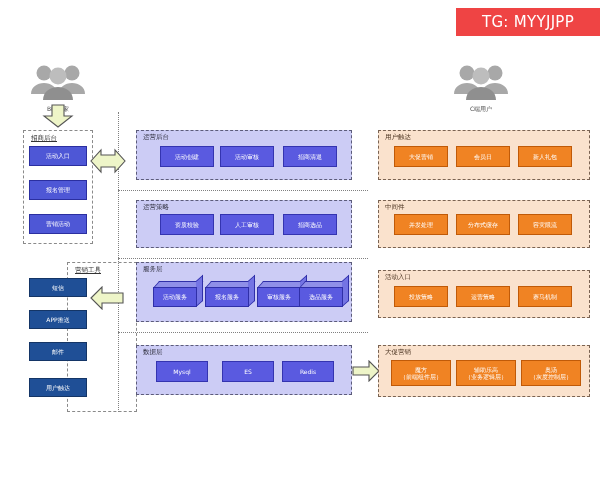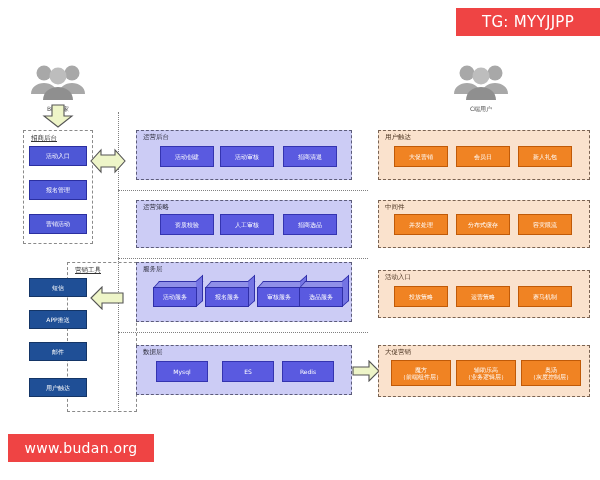--- a/index.html
+++ b/index.html
@@ -100,21 +100,20 @@
   .hsep {
     position:absolute; height:0; border-top: 1.4px dotted #808080;
   }
 </style>
 </head>
 <body>
 
 <div id="stage">
 
   <div class="wm wm-tg">TG: MYYJJPP</div>
-  <div class="wm wm-site">www.budan.org</div>
 
   <div class="vsep" style="left:118px; top:112px; height:300px;"></div>
   <div class="hsep" style="left:118px; top:190px; width:250px;"></div>
   <div class="hsep" style="left:118px; top:258px; width:250px;"></div>
   <div class="hsep" style="left:118px; top:332px; width:250px;"></div>
 
   <div class="actor" style="left:23px; top:62px;">
     <svg class="glyph" viewBox="0 0 70 42">
       <circle cx="21" cy="11" r="7.5" fill="#a8a8a8"></circle>
       <path d="M8 32c0-7 6-11 13-11s13 4 13 11z" fill="#a8a8a8"></path>

